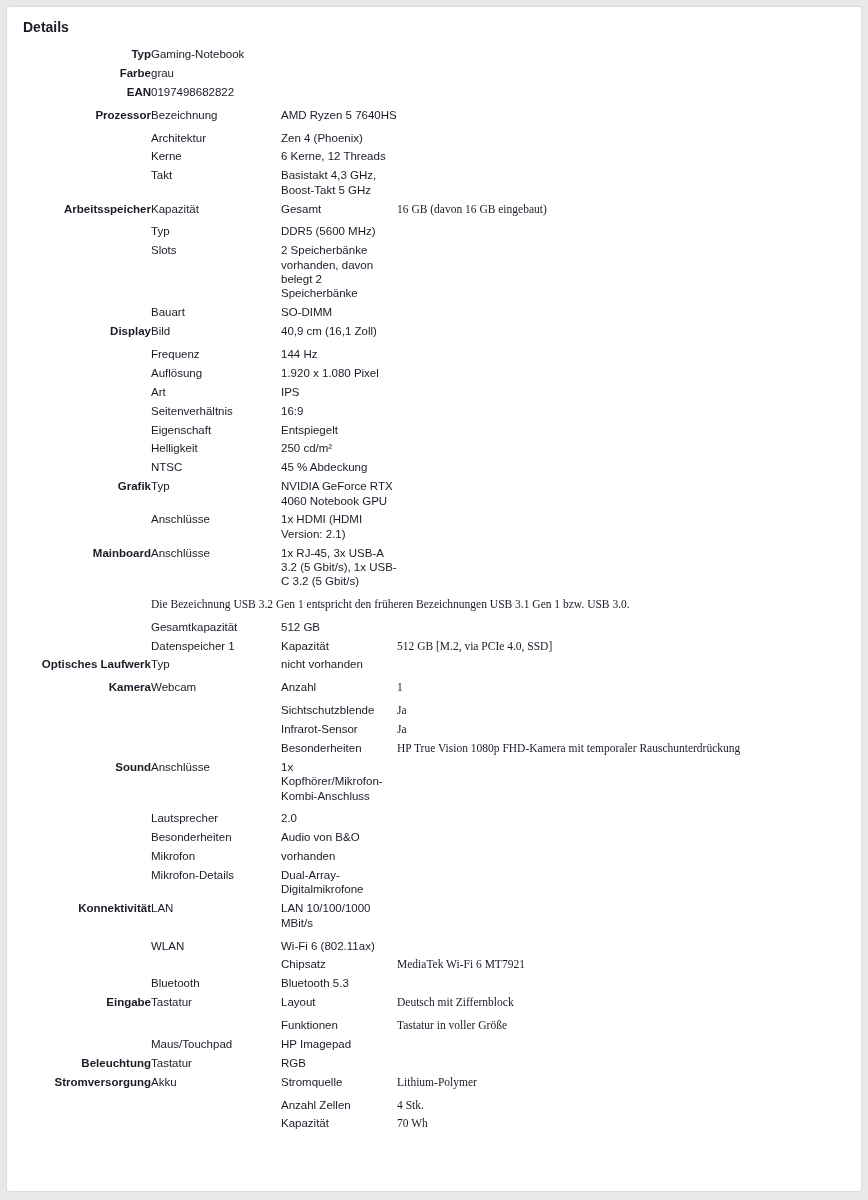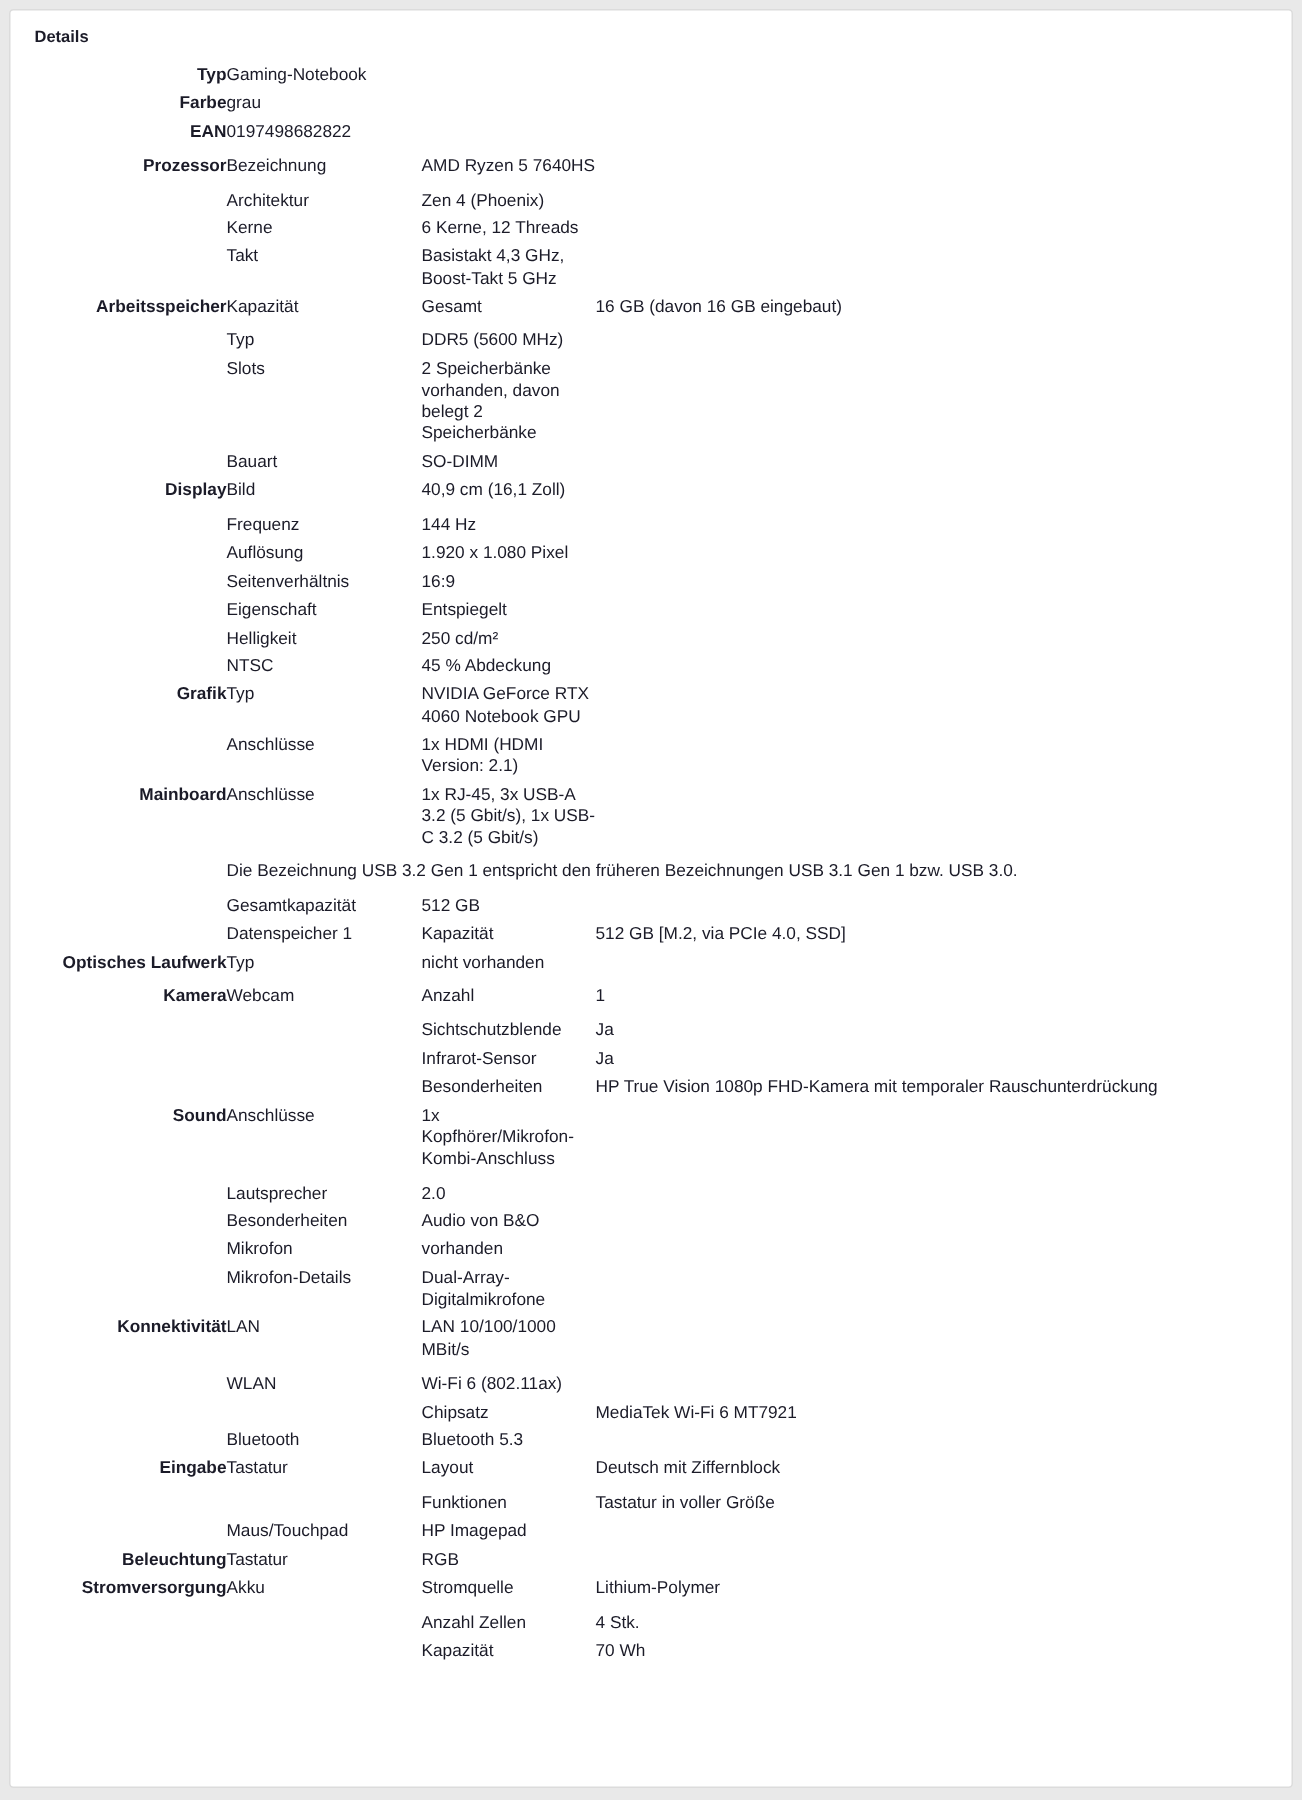--- a/index.html
+++ b/index.html
@@ -22,21 +22,21 @@
   .card {
     background: #ffffff;
     border: 1px solid #dcdcdc;
     border-radius: 3px;
     box-sizing: border-box;
     width: 856px;
     min-height: 1186px;
     padding: 10px 14px 14px 14px;
   }
   .section-title {
-    font-size: 11px;
+    font-size: 14px;
     font-weight: bold;
     color: #1b1b28;
     margin: 2px 0 10px 2px;
   }
   table.spec {
     border-collapse: collapse;
     width: 100%;
     table-layout: fixed;
   }
   table.spec td {
@@ -60,20 +60,21 @@
   td.key {
     text-align: left;
     padding-right: 8px;
   }
   td.sub {
     text-align: left;
     padding-right: 8px;
   }
   td.val {
     text-align: left;
+    font-family: Liberation Serif, serif;
   }
   tr.pad-top td { padding-top: 6px; }
   tr.note td {
     padding-top: 6px;
     padding-bottom: 2px;
     margin-top: 24px;
   }
   .fullnote {
     font-size: 11.5px;
     line-height: 1.3;
@@ -173,20 +174,26 @@
             <td class="val"></td>
           </tr>
           <tr>
             <td class="group"></td>
             <td class="key">Auflösung</td>
             <td class="sub">1.920 x 1.080 Pixel</td>
             <td class="val"></td>
           </tr>
           <tr>
             <td class="group"></td>
+            <td class="key">Art</td>
+            <td class="sub">IPS</td>
+            <td class="val"></td>
+          </tr>
+          <tr>
+            <td class="group"></td>
             <td class="key">Seitenverhältnis</td>
             <td class="sub">16:9</td>
             <td class="val"></td>
           </tr>
           <tr>
             <td class="group"></td>
             <td class="key">Eigenschaft</td>
             <td class="sub">Entspiegelt</td>
             <td class="val"></td>
           </tr>

